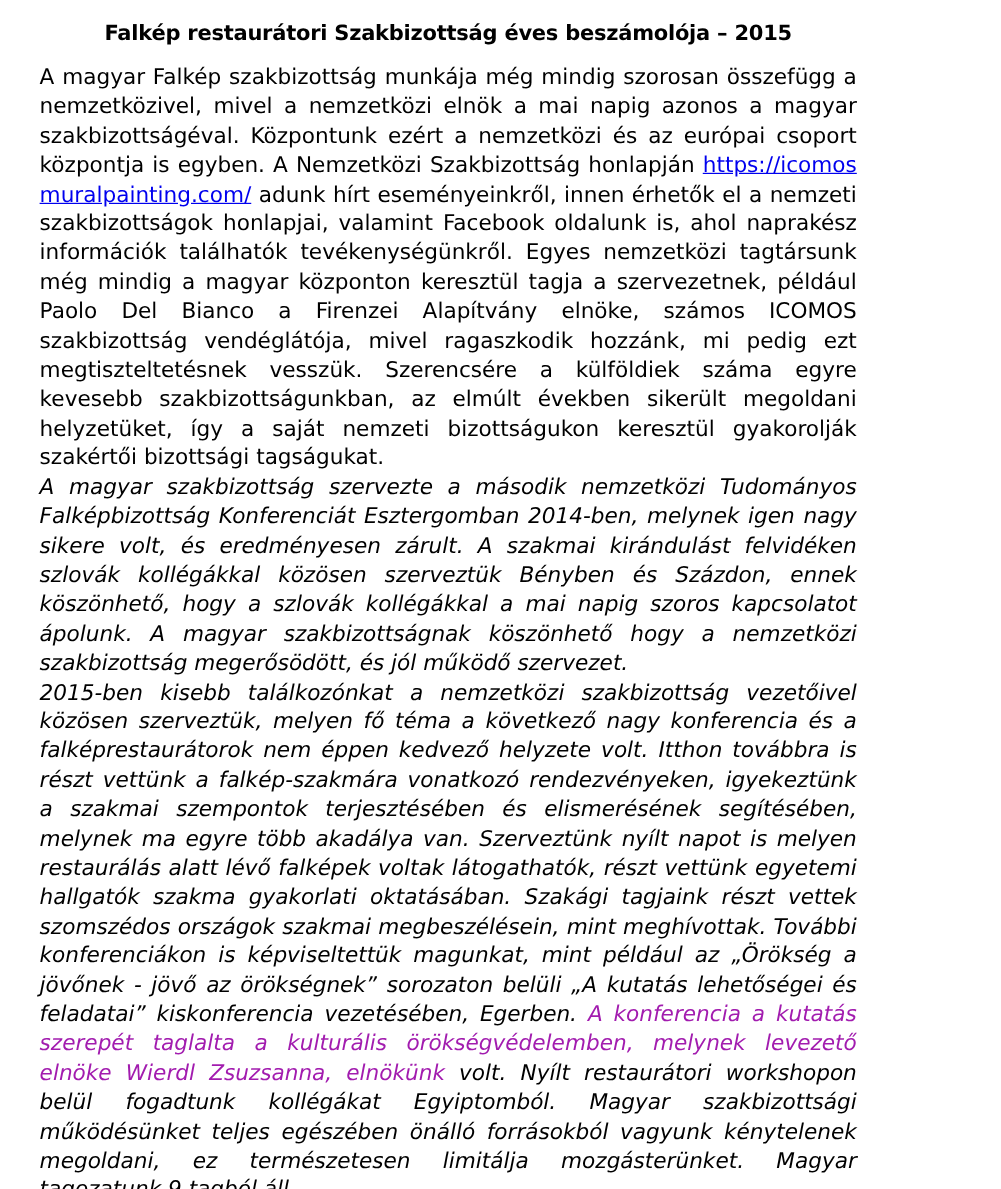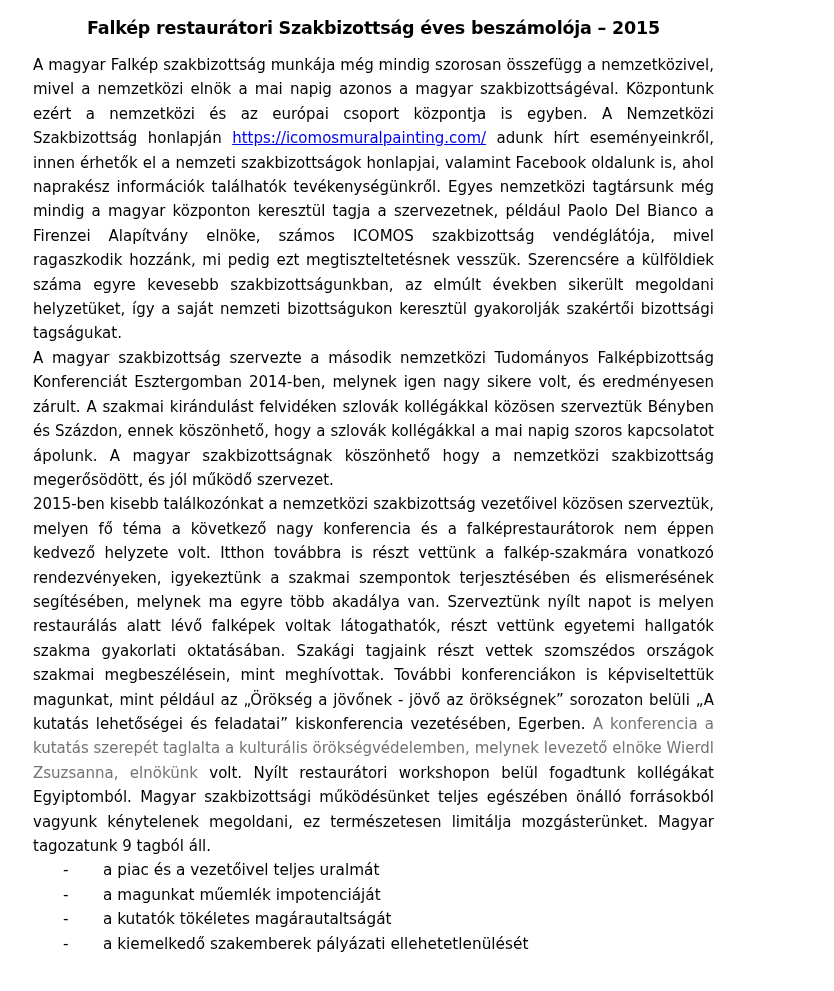--- a/index.html
+++ b/index.html
@@ -30,43 +30,44 @@
     font-weight: bold;
     text-align: center;
     letter-spacing: -0.2px;
     margin: 0 0 14px 0;
     padding: 0;
     line-height: 1.2;
     color: #000000;
   }
 
   .body-text {
-    font-size: 15px;
+    font-size: 18px;
     line-height: 24.4px;
     text-align: justify;
     text-justify: inter-word;
     margin: 0;
     padding: 0;
     color: #000000;
     hyphens: none;
   }
 
   .body-text + .body-text {
     margin-top: 0;
+    font-style: italic;
   }
 
   a.doc-link,
   .doc-link {
     color: #0000ee;
     text-decoration: underline;
     word-break: break-all;
   }
 
   .highlight-orange {
-    color: #737373;
+    color: #a21caf;
   }
 
   .bullet-list {
     list-style: none;
     margin: 0;
     padding: 0;
   }
 
   .bullet-list li {
     font-size: 15.3px;

